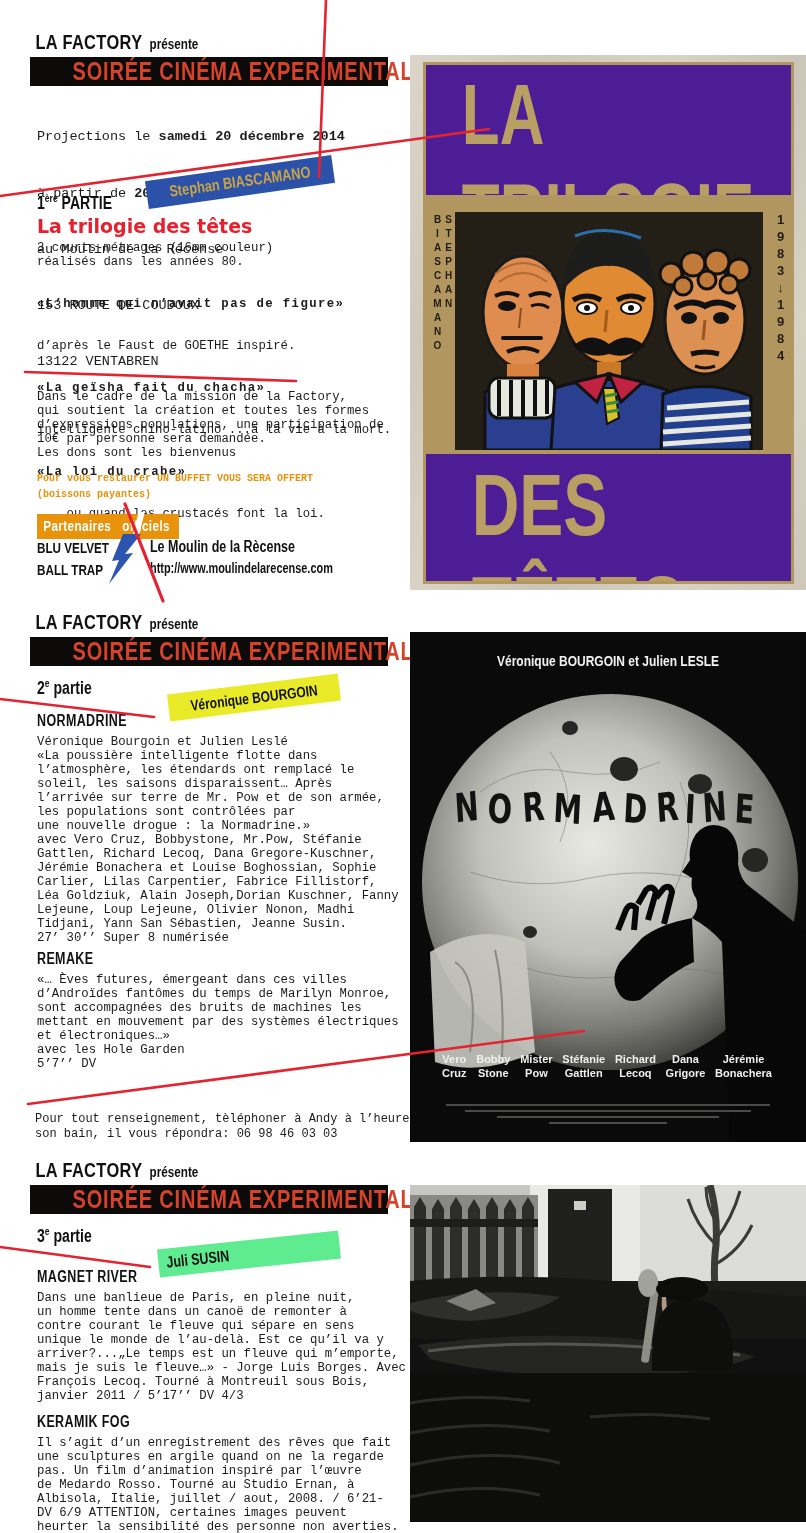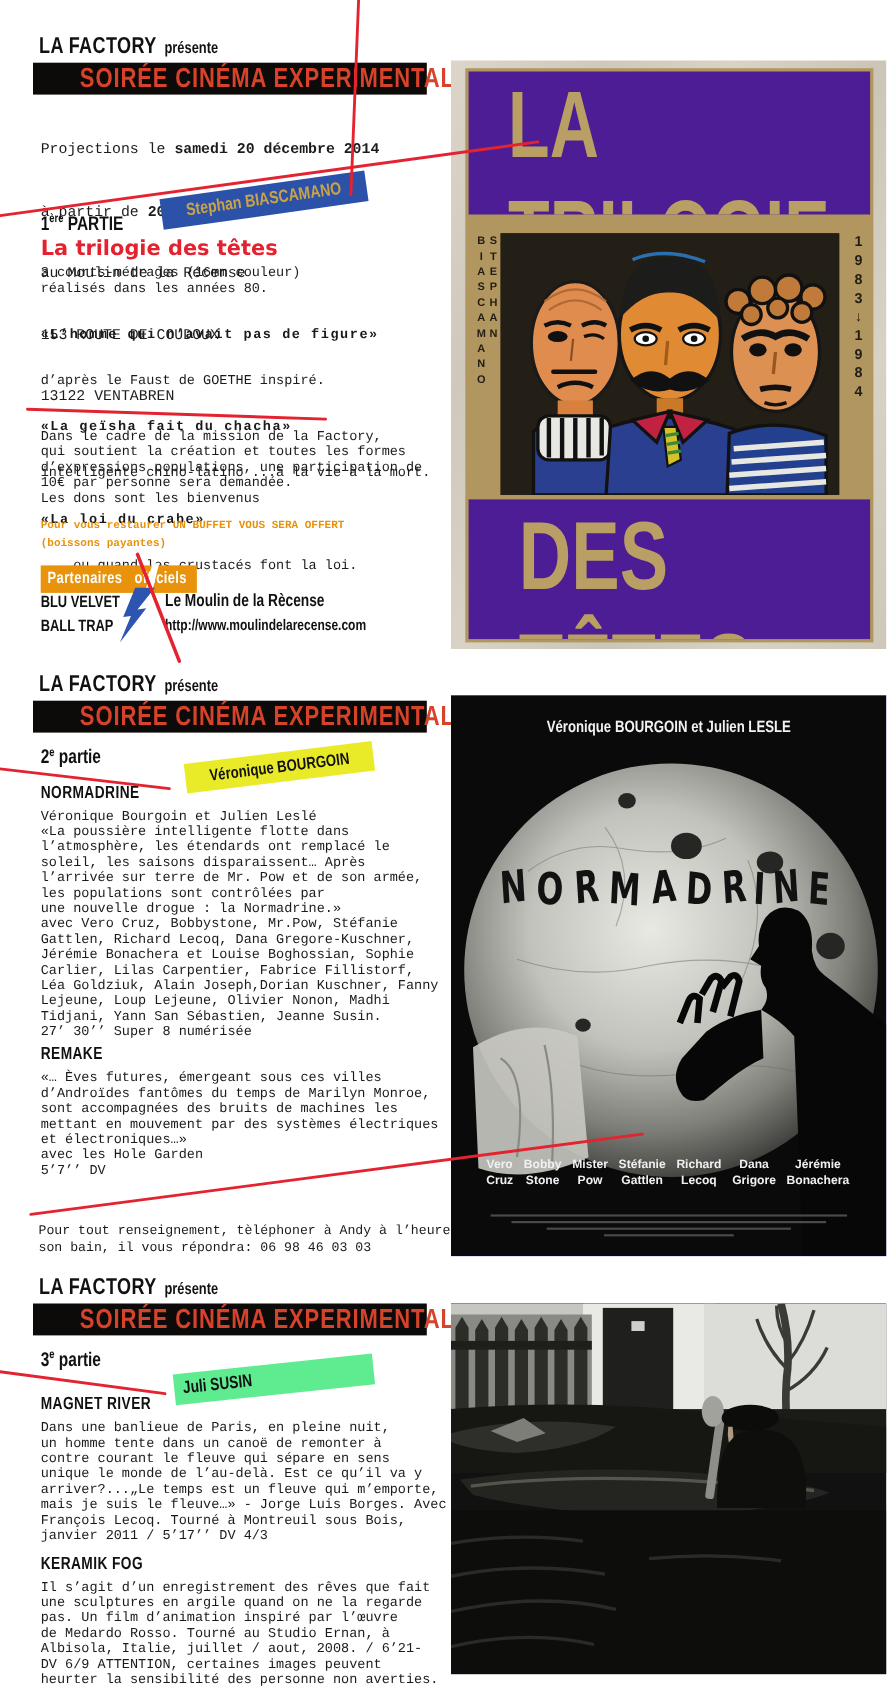--- a/index.html
+++ b/index.html
@@ -224,21 +224,21 @@
     <span class="cond-c">Véronique BOURGOIN</span>
   </div>
 
   <div class="abs" style="left:37px;top:712px;width:370px;">
     <div class="film-head cond">NORMADRINE</div>
     <div class="mono"><div>Véronique Bourgoin et Julien Leslé</div><div>«La poussière intelligente flotte dans</div><div>l’atmosphère, les étendards ont remplacé le</div><div>soleil, les saisons disparaissent… Après</div><div>l’arrivée sur terre de Mr. Pow et de son armée,</div><div>les populations sont contrôlées par</div><div>une nouvelle drogue : la Normadrine.»</div><div>avec Vero Cruz, Bobbystone, Mr.Pow, Stéfanie</div><div>Gattlen, Richard Lecoq, Dana Gregore-Kuschner,</div><div>Jérémie Bonachera et Louise Boghossian, Sophie</div><div>Carlier, Lilas Carpentier, Fabrice Fillistorf,</div><div>Léa Goldziuk, Alain Joseph,Dorian Kuschner, Fanny</div><div>Lejeune, Loup Lejeune, Olivier Nonon, Madhi</div><div>Tidjani, Yann San Sébastien, Jeanne Susin.</div><div>27’ 30’’ Super 8 numérisée</div></div>
   </div>
 
   <div class="abs" style="left:37px;top:950px;width:370px;">
     <div class="film-head cond">REMAKE</div>
-    <div class="mono"><div>«… Èves futures, émergeant sous ces villes</div><div>d’Androïdes fantômes du temps de Marilyn Monroe,</div><div>sont accompagnées des bruits de machines les</div><div>mettant en mouvement par des systèmes électriques</div><div>et électroniques…»</div><div>avec les Hole Garden</div><div>5’7’’ DV</div></div>
+    <div class="mono"><div>«… Èves futures, émergeant dans ces villes</div><div>d’Androïdes fantômes du temps de Marilyn Monroe,</div><div>sont accompagnées des bruits de machines les</div><div>mettant en mouvement par des systèmes électriques</div><div>et électroniques…»</div><div>avec les Hole Garden</div><div>5’7’’ DV</div></div>
   </div>
 
   <div class="abs mono contact" style="left:35px;top:1112px;"><div>Pour tout renseignement, tèléphoner à Andy à l’heure de</div><div>son bain, il vous répondra: 06 98 46 03 03</div></div>
 
   <div class="photo2">
     <svg width="396" height="510" viewBox="0 0 396 510" style="position:absolute;left:0;top:0;">
       <defs>
         <radialGradient id="moon" cx="45%" cy="40%" r="65%">
           <stop offset="0%" stop-color="#e9e9e4"></stop>
           <stop offset="45%" stop-color="#c2c2bc"></stop>

